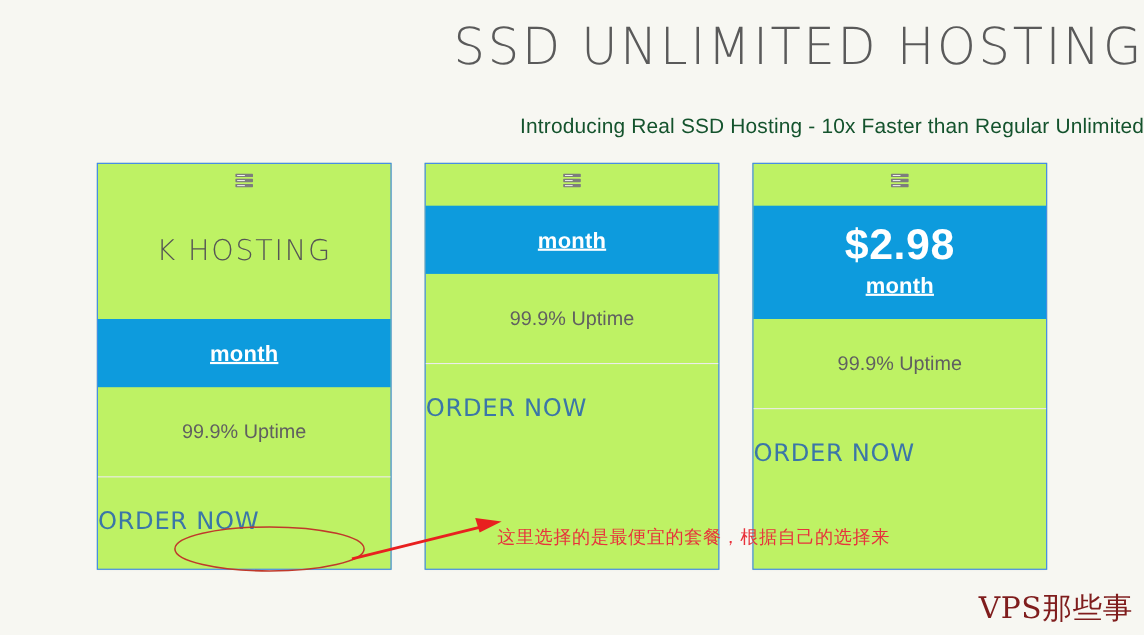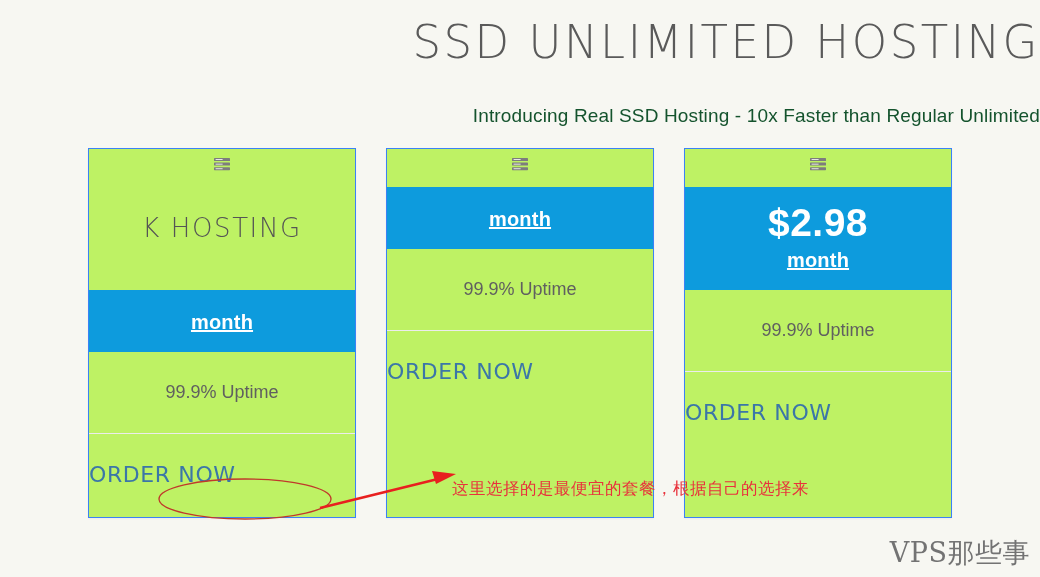--- a/index.html
+++ b/index.html
@@ -149,21 +149,21 @@
     letter-spacing: 0.5px;
     margin-top: 24px;
   }
 
   
   .watermark {
     position: absolute;
     right: 10px;
     bottom: 6px;
     font-size: 27px;
-    color: #737373;
+    color: #7f1d1d;
     font-family: "DejaVu Serif", serif;
     letter-spacing: 0.5px;
     white-space: nowrap;
   }
 </style>
 </head>
 <body>
 
 <div class="page-header">
   <h1 class="page-title">SSD UNLIMITED HOSTING</h1>

